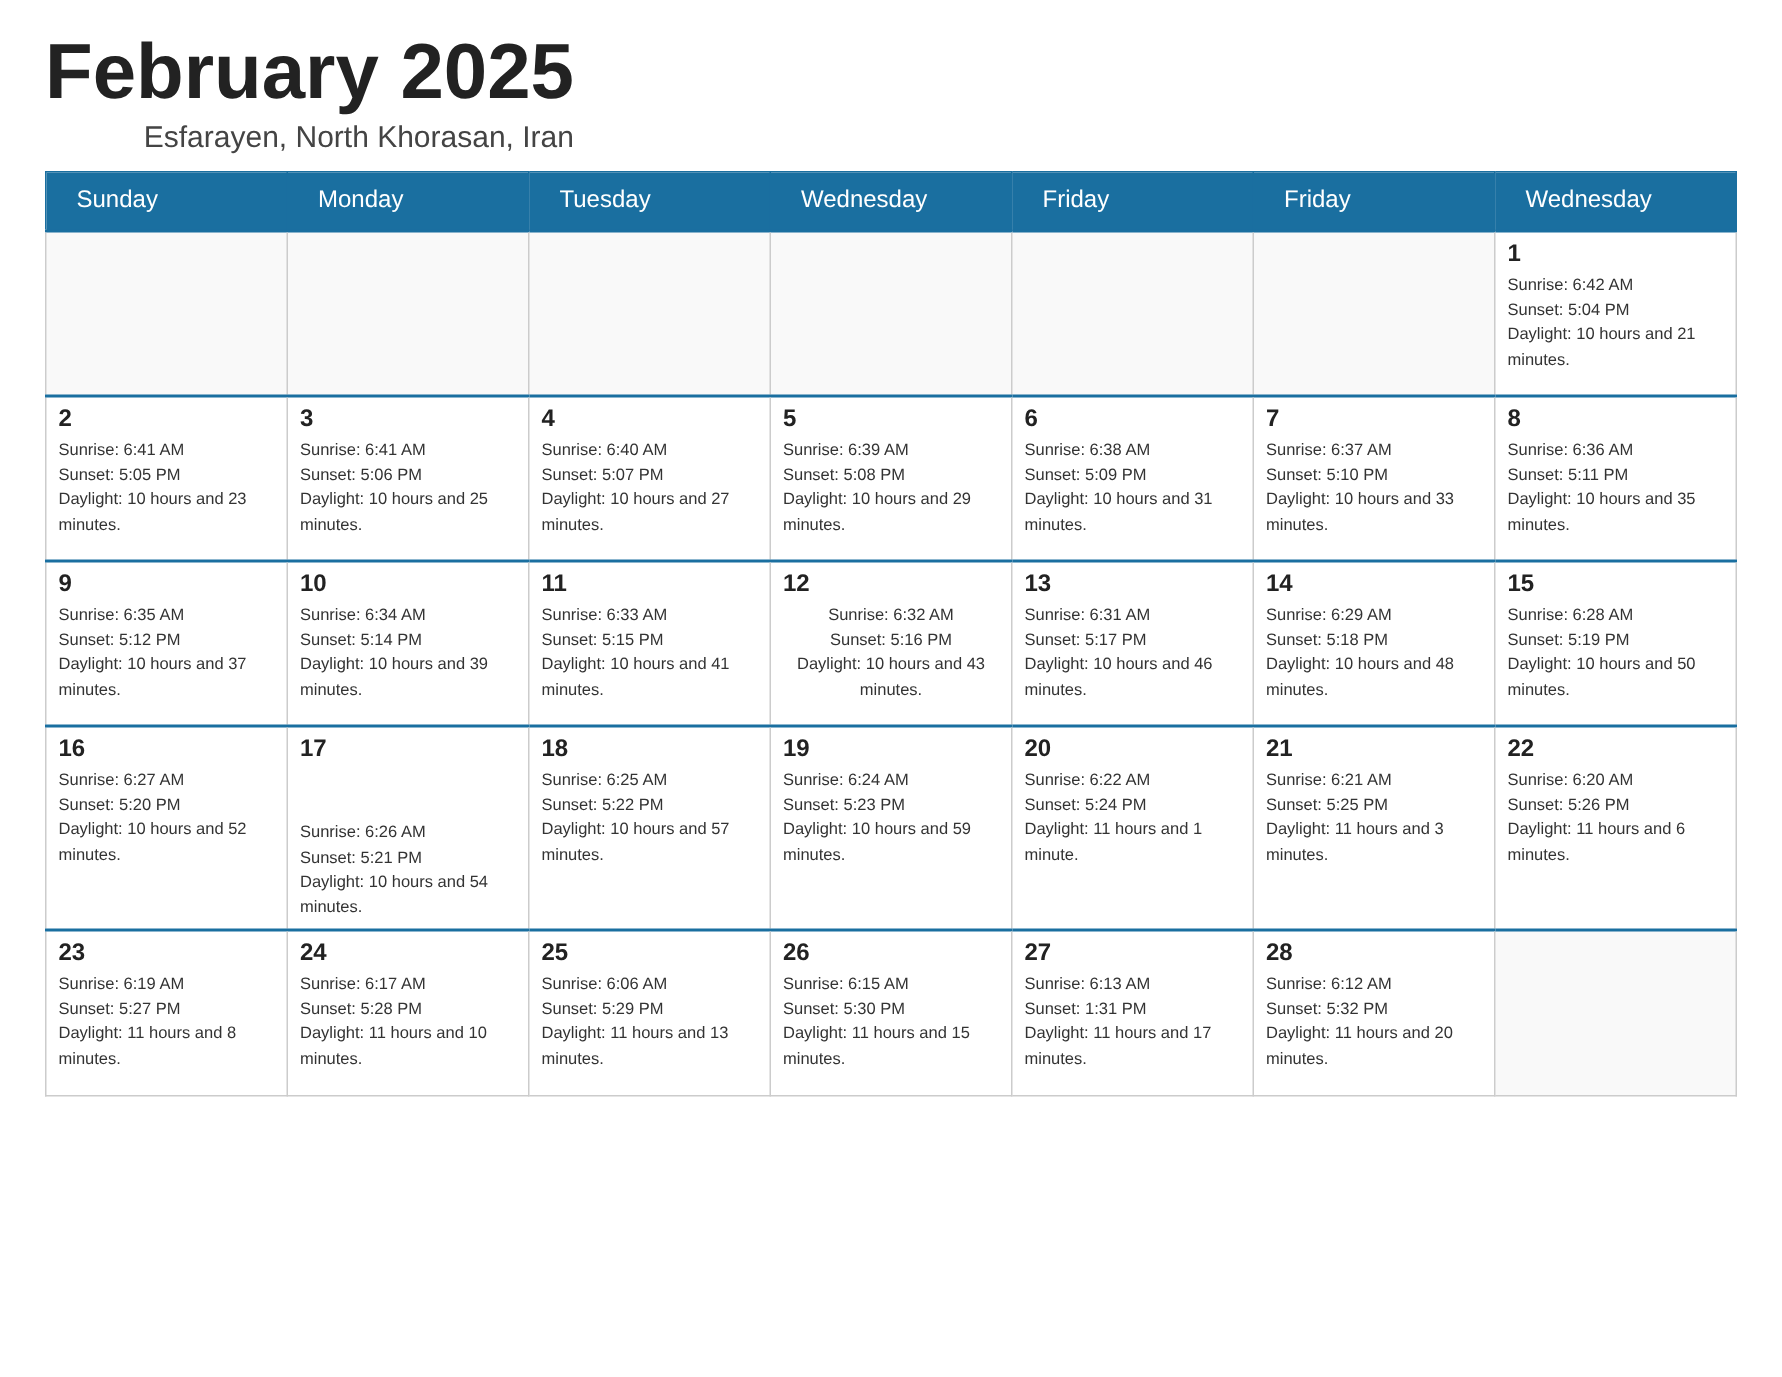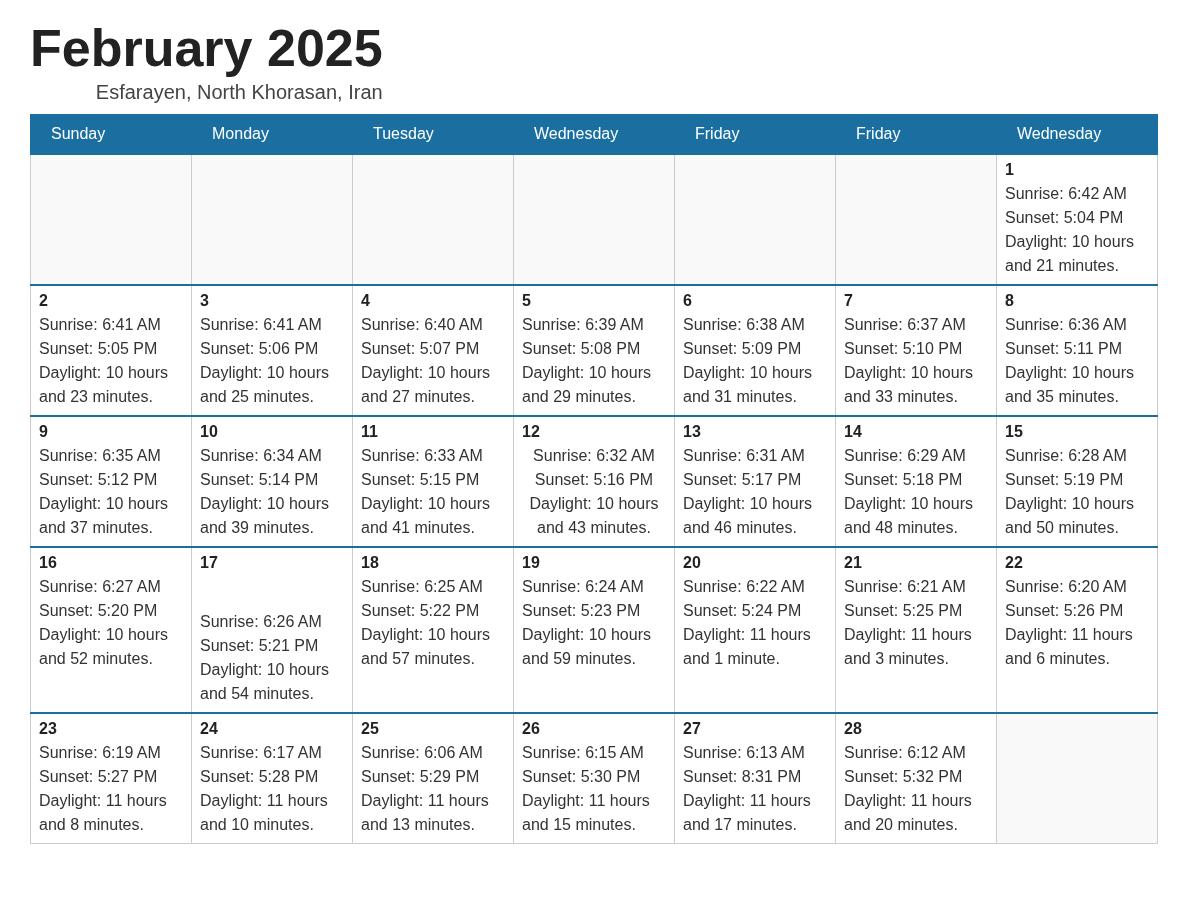--- a/index.html
+++ b/index.html
@@ -89,21 +89,21 @@
       border-top: 2px solid #1a6fa0;
     }
     .day-num {
       font-size: 16px;
       font-weight: bold;
       color: #222;
       display: block;
       margin-bottom: 3px;
     }
     .day-info {
-      font-size: 16px;
+      font-size: 11px;
       color: #333;
       line-height: 1.5;
     }
     .empty-cell {
       background: #f9f9f9;
     }
   </style>
 </head>
 <body>
 
@@ -294,21 +294,21 @@
         </td>
         <td>
           <span class="day-num">26</span>
           <div class="day-info" style="white-space: pre-line;">Sunrise: 6:15 AM
 Sunset: 5:30 PM
 Daylight: 11 hours and 15 minutes.</div>
         </td>
         <td>
           <span class="day-num">27</span>
           <div class="day-info" style="white-space: pre-line;">Sunrise: 6:13 AM
-Sunset: 8:31 PM
+Sunset: 1:31 PM
 Daylight: 11 hours and 17 minutes.</div>
         </td>
         <td>
           <span class="day-num">28</span>
           <div class="day-info" style="white-space: pre-line;">Sunrise: 6:12 AM
 Sunset: 5:32 PM
 Daylight: 11 hours and 20 minutes.</div>
         </td>
         <td class="empty-cell"></td>
       </tr>

